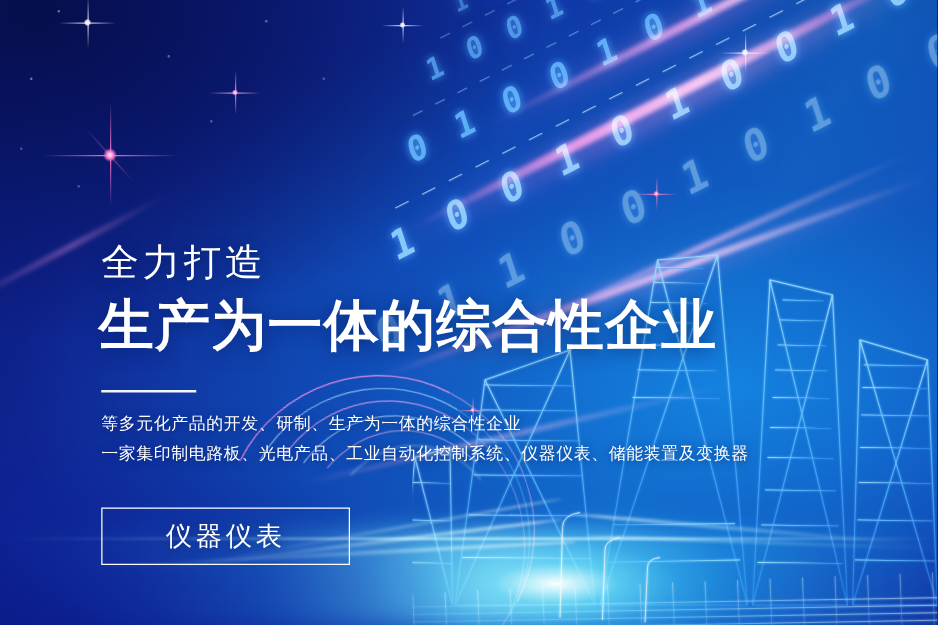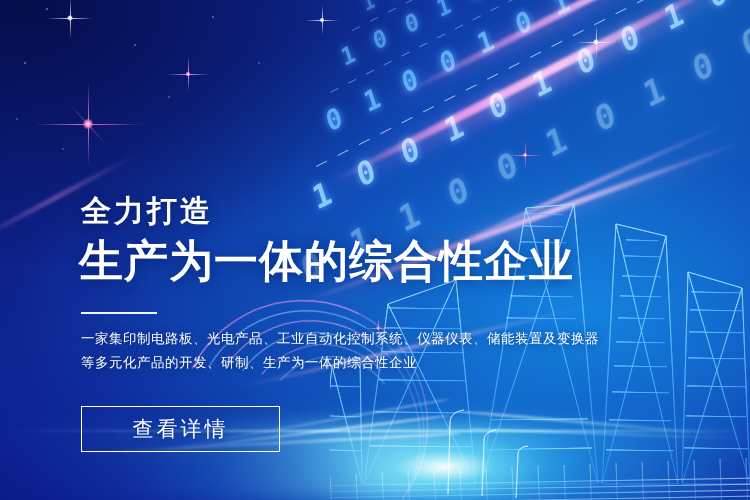--- a/index.html
+++ b/index.html
@@ -104,21 +104,21 @@
 
   
   .arc{position:absolute;border-style:solid;border-color:transparent;border-radius:50%;mix-blend-mode:screen;}
 
   
   .content{position:absolute;left:81px;top:0;width:560px;height:500px;}
 
   .kicker{
     position:absolute;top:196px;left:0;
     font-size:30px;line-height:1;letter-spacing:3px;
-    color:#ffffff;font-weight:700;
+    color:#ffffff;font-weight:400;
     text-shadow:0 1px 10px rgba(0,20,80,.55);
   }
   .headline{
     position:absolute;top:238px;left:-2px;
     font-size:44px;line-height:1.06;letter-spacing:1px;
     color:#ffffff;font-weight:700;
     text-shadow:0 2px 14px rgba(0,25,95,.65);
   }
   .divider{
     position:absolute;top:312px;left:0;width:76px;height:2px;background:#ffffff;opacity:.95;
@@ -376,20 +376,20 @@
 
   <div class="layer bg-vig"></div>
 
   <div class="content">
 
     <div class="kicker">全力打造</div>
     <div class="headline">生产为一体的综合性企业</div>
     <div class="divider"></div>
 
     <div class="subtitle">
+      <div>等多元化产品的开发、研制、生产为一体的综合性企业</div>
       <div>一家集印制电路板、光电产品、工业自动化控制系统、仪器仪表、储能装置及变换器</div>
-      <div>等多元化产品的开发、研制、生产为一体的综合性企业</div>
-    </div>
-
-    <a class="cta" href="#">查看详情</a>
+    </div>
+
+    <a class="cta" href="#">仪器仪表</a>
   </div>
 
 </div>
 
 </body></html>

